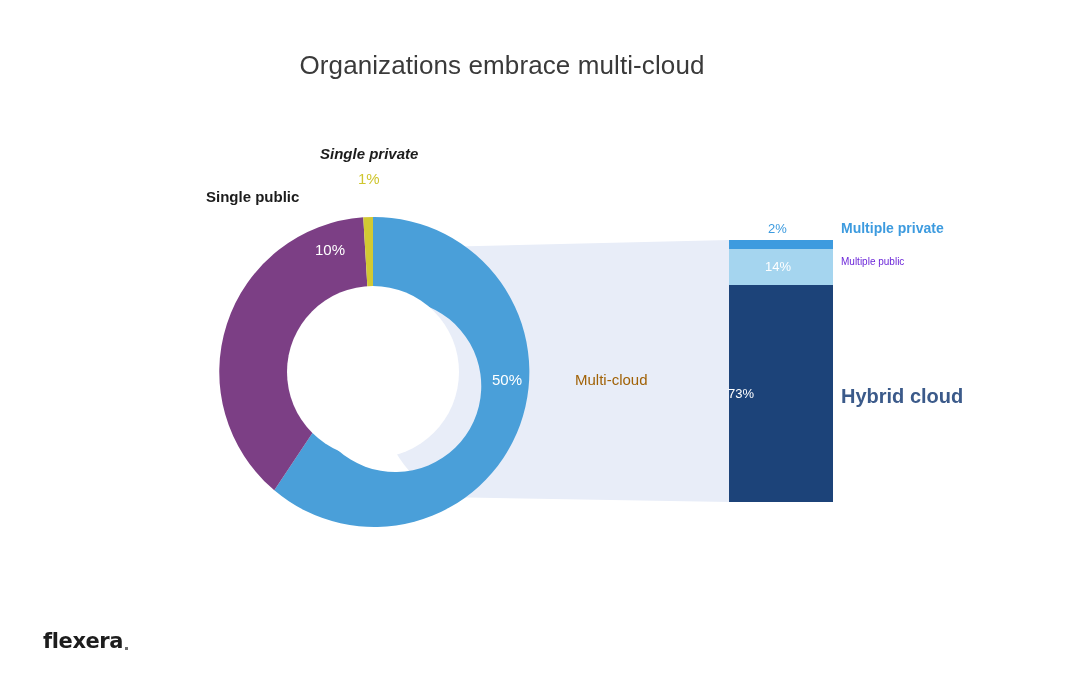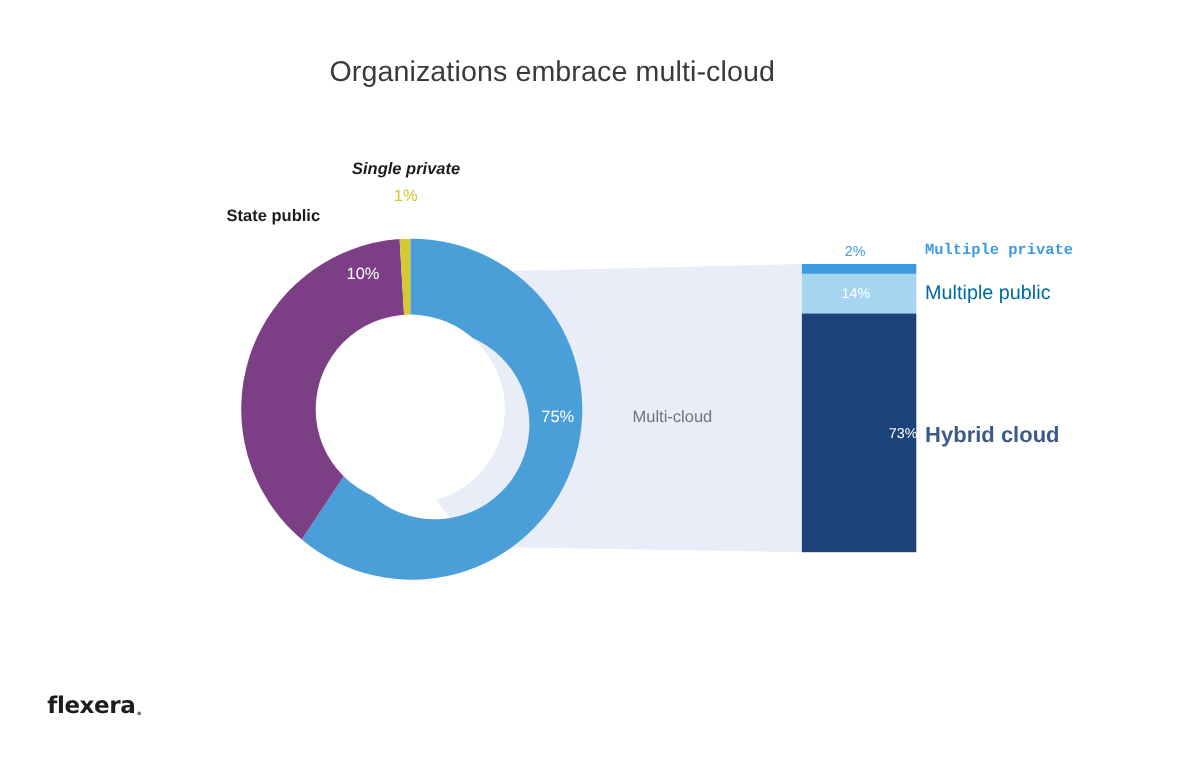--- a/index.html
+++ b/index.html
@@ -67,46 +67,45 @@
 
   .pct-yellow {
     font-size: 15px;
     font-weight: 400;
     color: #cfc62f;
   }
 
   .multicloud-label {
     font-size: 15px;
     font-weight: 400;
-    color: #737373;
+    color: #a16207;
   }
 
   .pct-blue {
     font-size: 13px;
     font-weight: 400;
     color: #3d9bdf;
   }
 
   .pct-white-sm {
     font-size: 13px;
     font-weight: 400;
     color: #ffffff;
   }
 
   .legend-private {
     font-size: 14px;
     font-weight: 700;
     color: #3d9bdf;
-    font-family: Liberation Mono, monospace;
   }
 
   .legend-public {
-    font-size: 18px;
-    font-weight: 400;
-    color: #0369a1;
+    font-size: 10px;
+    font-weight: 400;
+    color: #6d28d9;
   }
 
   .legend-hybrid {
     font-size: 20px;
     font-weight: 700;
     color: #3b5a8a;
   }
 
   
   .footer {
@@ -177,37 +176,37 @@
              L 373 303
              A 86 86 0 0 0 368.35 303.17 Z" fill="#d2c933"></path>
 
     <circle cx="373" cy="372" r="86" fill="#ffffff"></circle>
 
     <rect x="729" y="240" width="104" height="9" fill="#3d9bdf"></rect>
     <rect x="729" y="249" width="104" height="36" fill="#a5d5ef"></rect>
     <rect x="729" y="285" width="104" height="217" fill="#1c4379"></rect>
   </svg>
 
-  <div class="lbl cat-label" style="left:206px; top:189px;">State public</div>
+  <div class="lbl cat-label" style="left:206px; top:189px;">Single public</div>
 
   <div class="lbl cat-label" style="left:320px; top:146px;font-style:italic;">Single private</div>
 
   <div class="lbl pct-yellow" style="left:358px; top:171px;">1%</div>
 
   <div class="lbl pct-donut-white" style="left:315px; top:242px;">10%</div>
 
-  <div class="lbl pct-donut-white" style="left:492px; top:372px;">75%</div>
+  <div class="lbl pct-donut-white" style="left:492px; top:372px;">50%</div>
 
   <div class="lbl multicloud-label" style="left:575px; top:372px;">Multi-cloud</div>
 
   <div class="lbl pct-blue" style="left:768px; top:222px;">2%</div>
 
   <div class="lbl pct-white-sm" style="left:765px; top:260px;">14%</div>
 
-  <div class="lbl pct-white-sm" style="left:808px; top:387px;">73%</div>
+  <div class="lbl pct-white-sm" style="left:728px; top:387px;">73%</div>
 
   <div class="lbl legend-private" style="left:841px; top:221px;">Multiple private</div>
 
   <div class="lbl legend-public" style="left:841px; top:257px;">Multiple public</div>
 
   <div class="lbl legend-hybrid" style="left:841px; top:386px;">Hybrid cloud</div>
 
   <div class="footer">
   </div>
 

